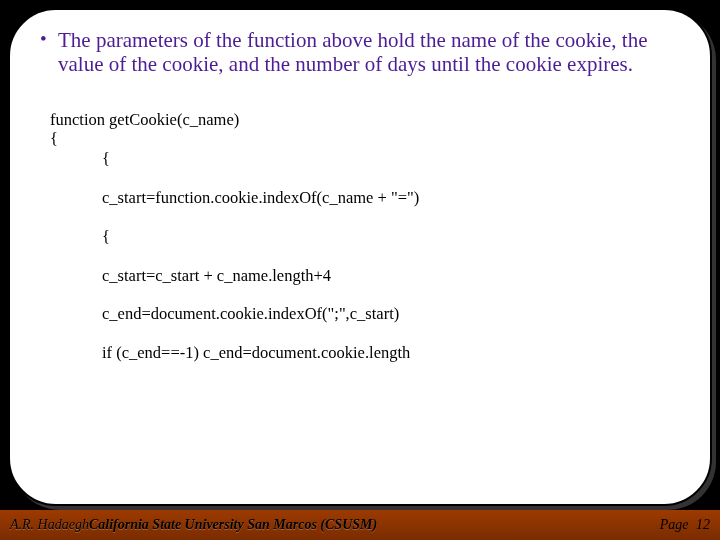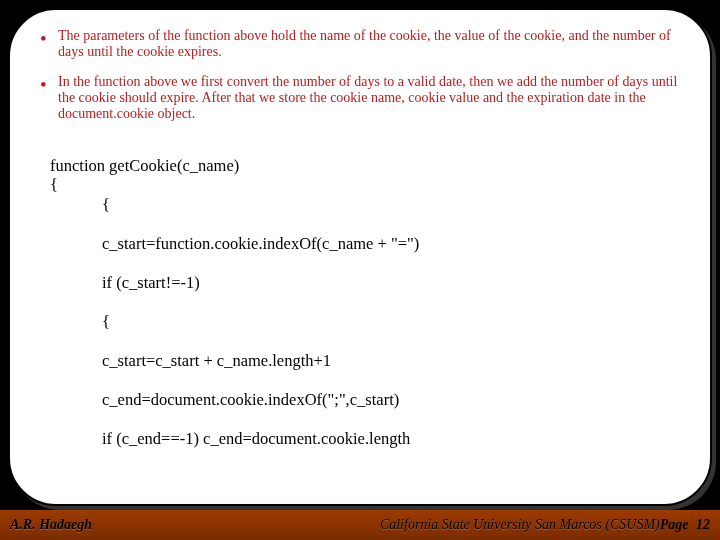--- a/index.html
+++ b/index.html
@@ -1,46 +1,44 @@
 <!DOCTYPE html>
 <html><head>
 <meta charset="utf-8">
 <style>
   html,body{margin:0;padding:0;width:720px;height:540px;overflow:hidden;font-family:"Times New Roman",Times,serif;background:#000}
   .slide{position:relative;width:720px;height:540px;background:#000}
   .panel{position:absolute;left:8px;top:8px;right:8px;bottom:34px;background:#fff;border:2px solid #000;border-radius:48px;padding:18px 30px 18px 30px;box-sizing:border-box;box-shadow:4px 4px 0 #333}
   ul.bullets{margin:0;padding:0;list-style:none}
-  ul.bullets>li{position:relative;padding-left:18px;font-size:14px;line-height:1.15;color:#b91c1c;margin-bottom:14px}
+  ul.bullets>li{position:relative;padding-left:18px;font-size:21px;line-height:1.15;color:#4c1d95;margin-bottom:14px}
   ul.bullets>li::before{content:"•";position:absolute;left:0;top:0;font-size:19px}
   .code{font-family:"Times New Roman",Times,serif;font-size:16.5px;line-height:1.18;color:#000;white-space:pre;padding-left:10px}
   .ind1{padding-left:28px;display:block}
   .ind2{padding-left:52px;display:block}
   .footer{position:absolute;left:0;right:0;bottom:0;height:30px;background:linear-gradient(#9c3a00,#7a2c00);display:flex;align-items:center;color:#000;font-size:14px}
-  .footer .author{flex:0 0 auto;padding-left:10px;font-style:italic;font-weight:bold;text-shadow:0 1px 0 rgba(255,255,255,.25)}
-  .footer .uni{flex:1;text-align:right;font-style:italic;font-weight:normal;text-shadow:0 1px 0 rgba(255,255,255,.25)}
-  .footer .page{flex:0 0 auto;padding-right:10px;font-style:italic;font-weight:bold}
+  .footer .author{flex:0 0 auto;padding-left:10px;font-style:italic;font-weight:normal;text-shadow:0 1px 0 rgba(255,255,255,.25)}
+  .footer .uni{flex:1;text-align:left;font-style:italic;font-weight:bold;text-shadow:0 1px 0 rgba(255,255,255,.25)}
+  .footer .page{flex:0 0 auto;padding-right:10px;font-style:italic;font-weight:normal}
   .footer .page .num{margin-left:4px}
 </style>
 </head>
 <body>
 
 <div class="slide">
   <div class="panel">
     <ul class="bullets">
       <li>The parameters of the function above hold the name of the cookie, the value of the cookie, and the number of days until the cookie expires.</li>
-      <li>In the function above we first convert the number of days to a valid date, then we add the number of days until the cookie should expire. After that we store the cookie name, cookie value and the expiration date in the document.cookie object.</li>
     </ul>
     <div class="code">
 <span>function getCookie(c_name)</span>
 <span>{</span>
 <span class="ind2">{</span>
 <span class="ind2">c_start=function.cookie.indexOf(c_name + "=")</span>
-<span class="ind2">if (c_start!=-1)</span>
 <span class="ind2">{</span>
-<span class="ind2">c_start=c_start + c_name.length+1</span>
+<span class="ind2">c_start=c_start + c_name.length+4</span>
 <span class="ind2">c_end=document.cookie.indexOf(";",c_start)</span>
 <span class="ind2">if (c_end==-1) c_end=document.cookie.length</span>
 
 
 
 
 </div>
   </div>
   <div class="footer">
     <div class="author">A.R. Hadaegh</div>

